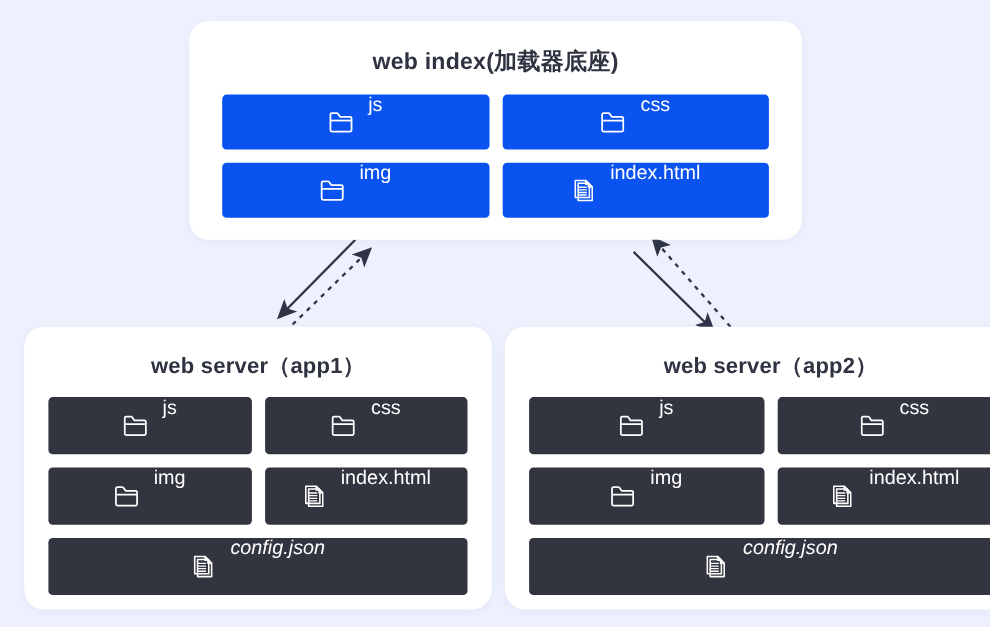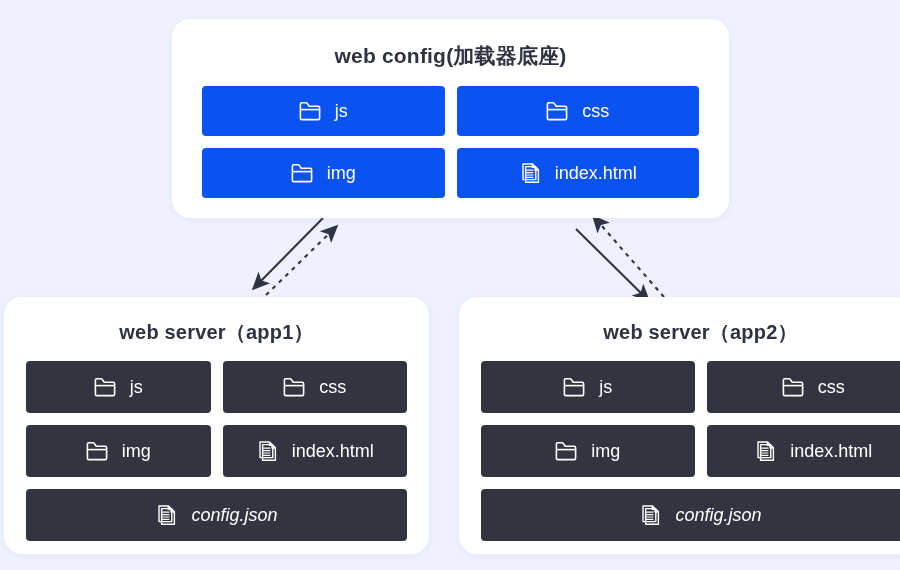--- a/index.html
+++ b/index.html
@@ -29,21 +29,21 @@
     box-shadow: 0 2px 10px rgba(90, 110, 180, 0.07);
   }
   #card-top {
     left: 172px;
     top: 19px;
     width: 557px;
     height: 199px;
     padding: 0 30px;
   }
   #card-app1 {
-    left: 4px;
+    left: 22px;
     top: 297px;
     width: 425px;
     height: 257px;
     padding: 0 22px;
   }
   #card-app2 {
     left: 459px;
     top: 297px;
     width: 483px;
     height: 257px;
@@ -70,21 +70,20 @@
   }
 
   
   .chip-grid {
     display: flex;
     flex-wrap: wrap;
     gap: 12px;
   }
   .chip {
     display: flex;
-    align-items: center;
     justify-content: center;
     gap: 14px;
     border-radius: 4px;
     box-sizing: border-box;
     color: #ffffff;
     font-size: 18px;
     line-height: 1;
     user-select: none;
   }
   .chip-label {
@@ -142,21 +141,21 @@
     </defs>
 
     <line x1="323" y1="218" x2="254" y2="288" stroke="#2f3346" stroke-width="2.1" marker-end="url(#ah)"></line>
     <line x1="266" y1="295" x2="336" y2="227" stroke="#2f3346" stroke-width="2.1" stroke-dasharray="4 5" marker-end="url(#ah)"></line>
 
     <line x1="576" y1="229" x2="648" y2="300" stroke="#2f3346" stroke-width="2.1" marker-end="url(#ah)"></line>
     <line x1="664" y1="297" x2="594" y2="217" stroke="#2f3346" stroke-width="2.1" stroke-dasharray="4 5" marker-end="url(#ah)"></line>
   </svg>
 
   <div class="card" id="card-top">
-    <div class="card-title">web config(加载器底座)</div>
+    <div class="card-title">web index(加载器底座)</div>
     <div class="chip-grid">
 
       <div class="chip">
         <span class="icon">
           <svg width="22" height="20" viewBox="0 0 22 20" fill="none">
             <path d="M1.4 4.4 V17.2 A1.4 1.4 0 0 0 2.8 18.6 H19.2 A1.4 1.4 0 0 0 20.6 17.2 V6.6 A1.4 1.4 0 0 0 19.2 5.2 H10.2 L8.2 2.4 A1.4 1.4 0 0 0 7.0 1.8 H2.8 A1.4 1.4 0 0 0 1.4 3.2 Z" stroke="#ffffff" stroke-width="1.6" stroke-linejoin="round"></path>
             <path d="M1.8 8.6 H20.3" stroke="#ffffff" stroke-width="1.6"></path>
           </svg>
         </span>
         <span class="chip-label">js</span>

